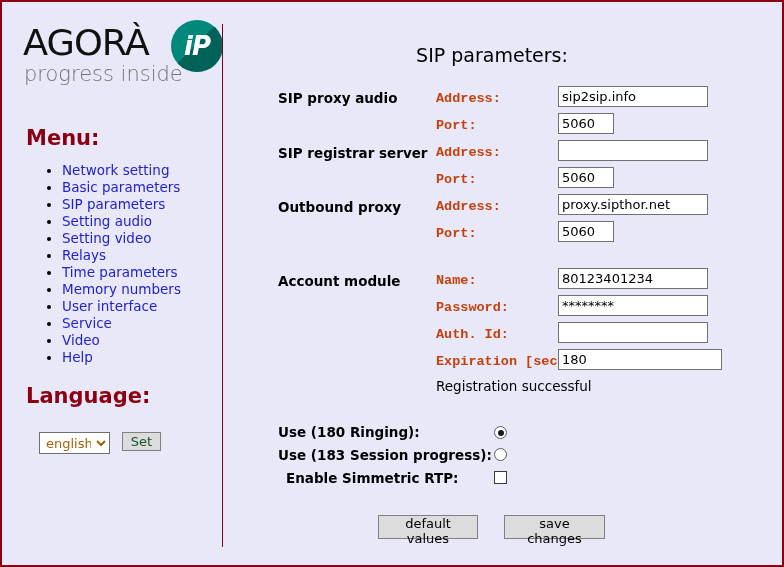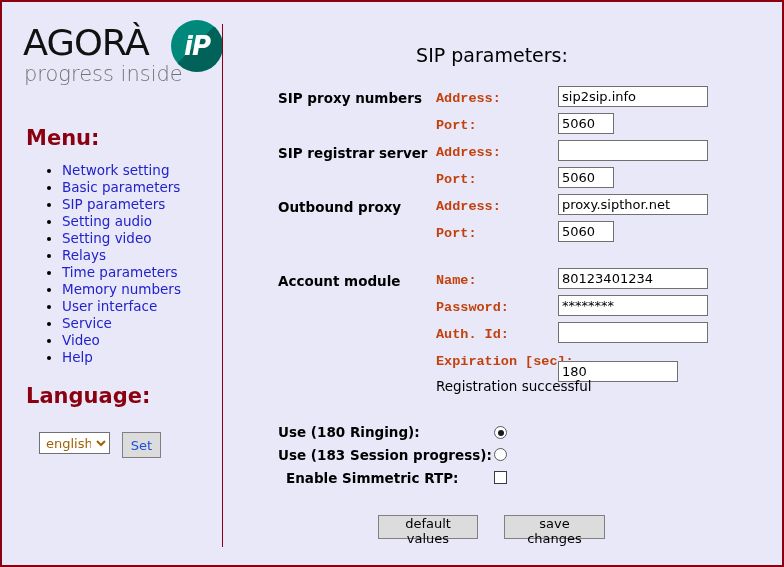--- a/index.html
+++ b/index.html
@@ -172,27 +172,27 @@
     background: #ffffff;
     border: 1px solid #707070;
     box-sizing: border-box;
     color: #a16207;
   }
   #set-button {
     position: absolute;
     left: 118px;
     top: 428px;
     width: 39px;
-    height: 26px;
+    height: 19px;
     font-family: "DejaVu Sans", sans-serif;
     font-size: 13px;
     background: #dcdcdc;
     border: 1px solid #808080;
     box-sizing: border-box;
-    color: #1d4ed8;
+    color: #14532d;
     cursor: pointer;
     padding: 0;
   }
 
   
   #form-title {
     position: absolute;
     left: 340px;
     top: 42px;
     width: 300px;
@@ -331,21 +331,21 @@
     </select>
     <button id="set-button">Set</button>
   </div>
 
   <div id="divider"></div>
 
   <div id="main-panel">
 
     <div id="form-title">SIP parameters:</div>
 
-    <div class="grp-label" style="left:276px; top:88px;">SIP proxy numbers</div>
+    <div class="grp-label" style="left:276px; top:88px;">SIP proxy audio</div>
     <div class="fld-label" style="left:434px; top:89px;">Address:</div>
     <input class="txtinput w-long" style="left: 556px; top: 84px;" value="sip2sip.info">
     <div class="fld-label" style="left:434px; top:116px;">Port:</div>
     <input class="txtinput w-short" style="left: 556px; top: 111px;" value="5060">
 
     <div class="grp-label" style="left:276px; top:143px;">SIP registrar server</div>
     <div class="fld-label" style="left:434px; top:143px;">Address:</div>
     <input class="txtinput w-long" style="left: 556px; top: 138px;" value="">
     <div class="fld-label" style="left:434px; top:170px;">Port:</div>
     <input class="txtinput w-short" style="left: 556px; top: 165px;" value="5060">
@@ -357,21 +357,21 @@
     <input class="txtinput w-short" style="left: 556px; top: 219px;" value="5060">
 
     <div class="grp-label" style="left:276px; top:271px;">Account module</div>
     <div class="fld-label" style="left:434px; top:271px;">Name:</div>
     <input class="txtinput" style="left: 556px; top: 266px; width: 150px;" value="80123401234">
     <div class="fld-label" style="left:434px; top:298px;">Password:</div>
     <input class="txtinput" style="left: 556px; top: 293px; width: 150px;" value="********">
     <div class="fld-label" style="left:434px; top:325px;">Auth. Id:</div>
     <input class="txtinput" style="left: 556px; top: 320px; width: 150px;" value="">
     <div class="fld-label" style="left:434px; top:352px;">Expiration [sec]:</div>
-    <input class="txtinput" style="left: 556px; top: 347px; width: 120px; margin-top: 12px;" value="180">
+    <input class="txtinput" style="left: 556px; top: 347px; width: 164px;" value="180">
     <div id="reg-status">Registration successful</div>
 
     <div class="opt-label" style="left:276px; top:422px;">Use (180 Ringing):</div>
     <div class="radio-ctl checked" style="left:492px; top:424px;"></div>
 
     <div class="opt-label" style="left:276px; top:445px;">Use (183 Session progress):</div>
     <div class="radio-ctl" style="left:492px; top:446px;"></div>
 
     <div class="opt-label" style="left:276px; top:468px;margin-left:8px;">Enable Simmetric RTP:</div>
     <div class="check-ctl" style="left:492px; top:469px;"></div>

